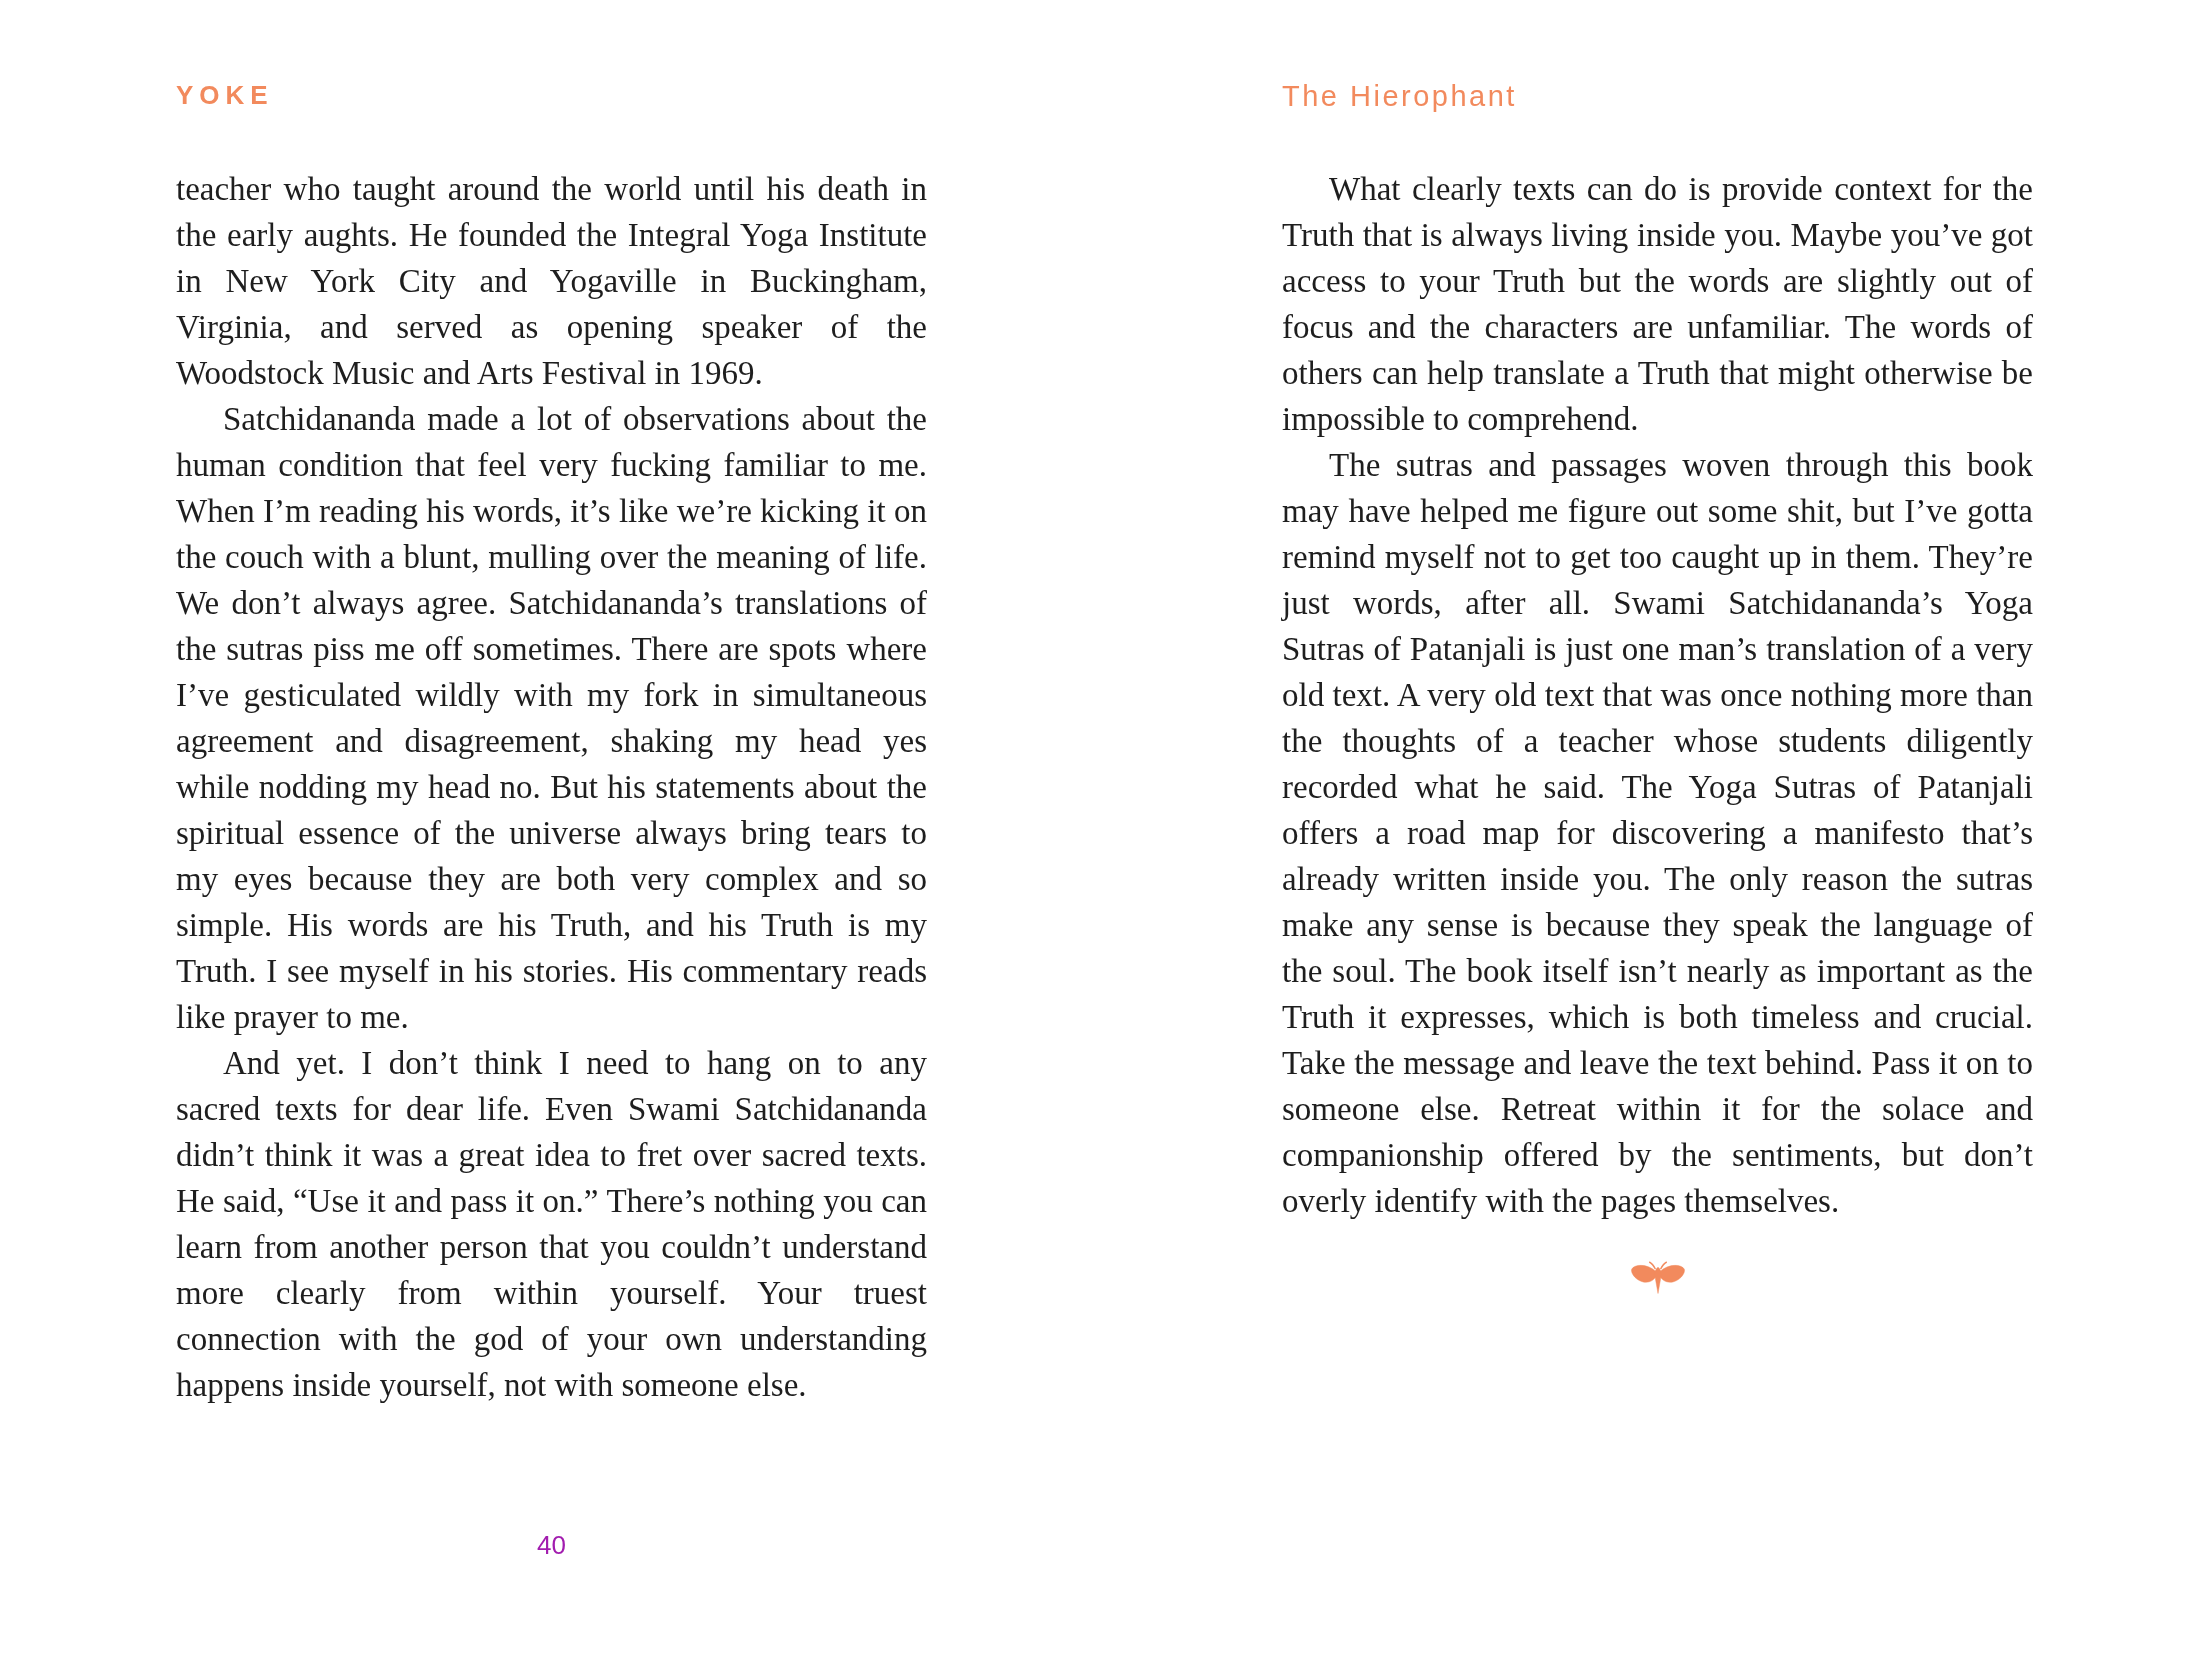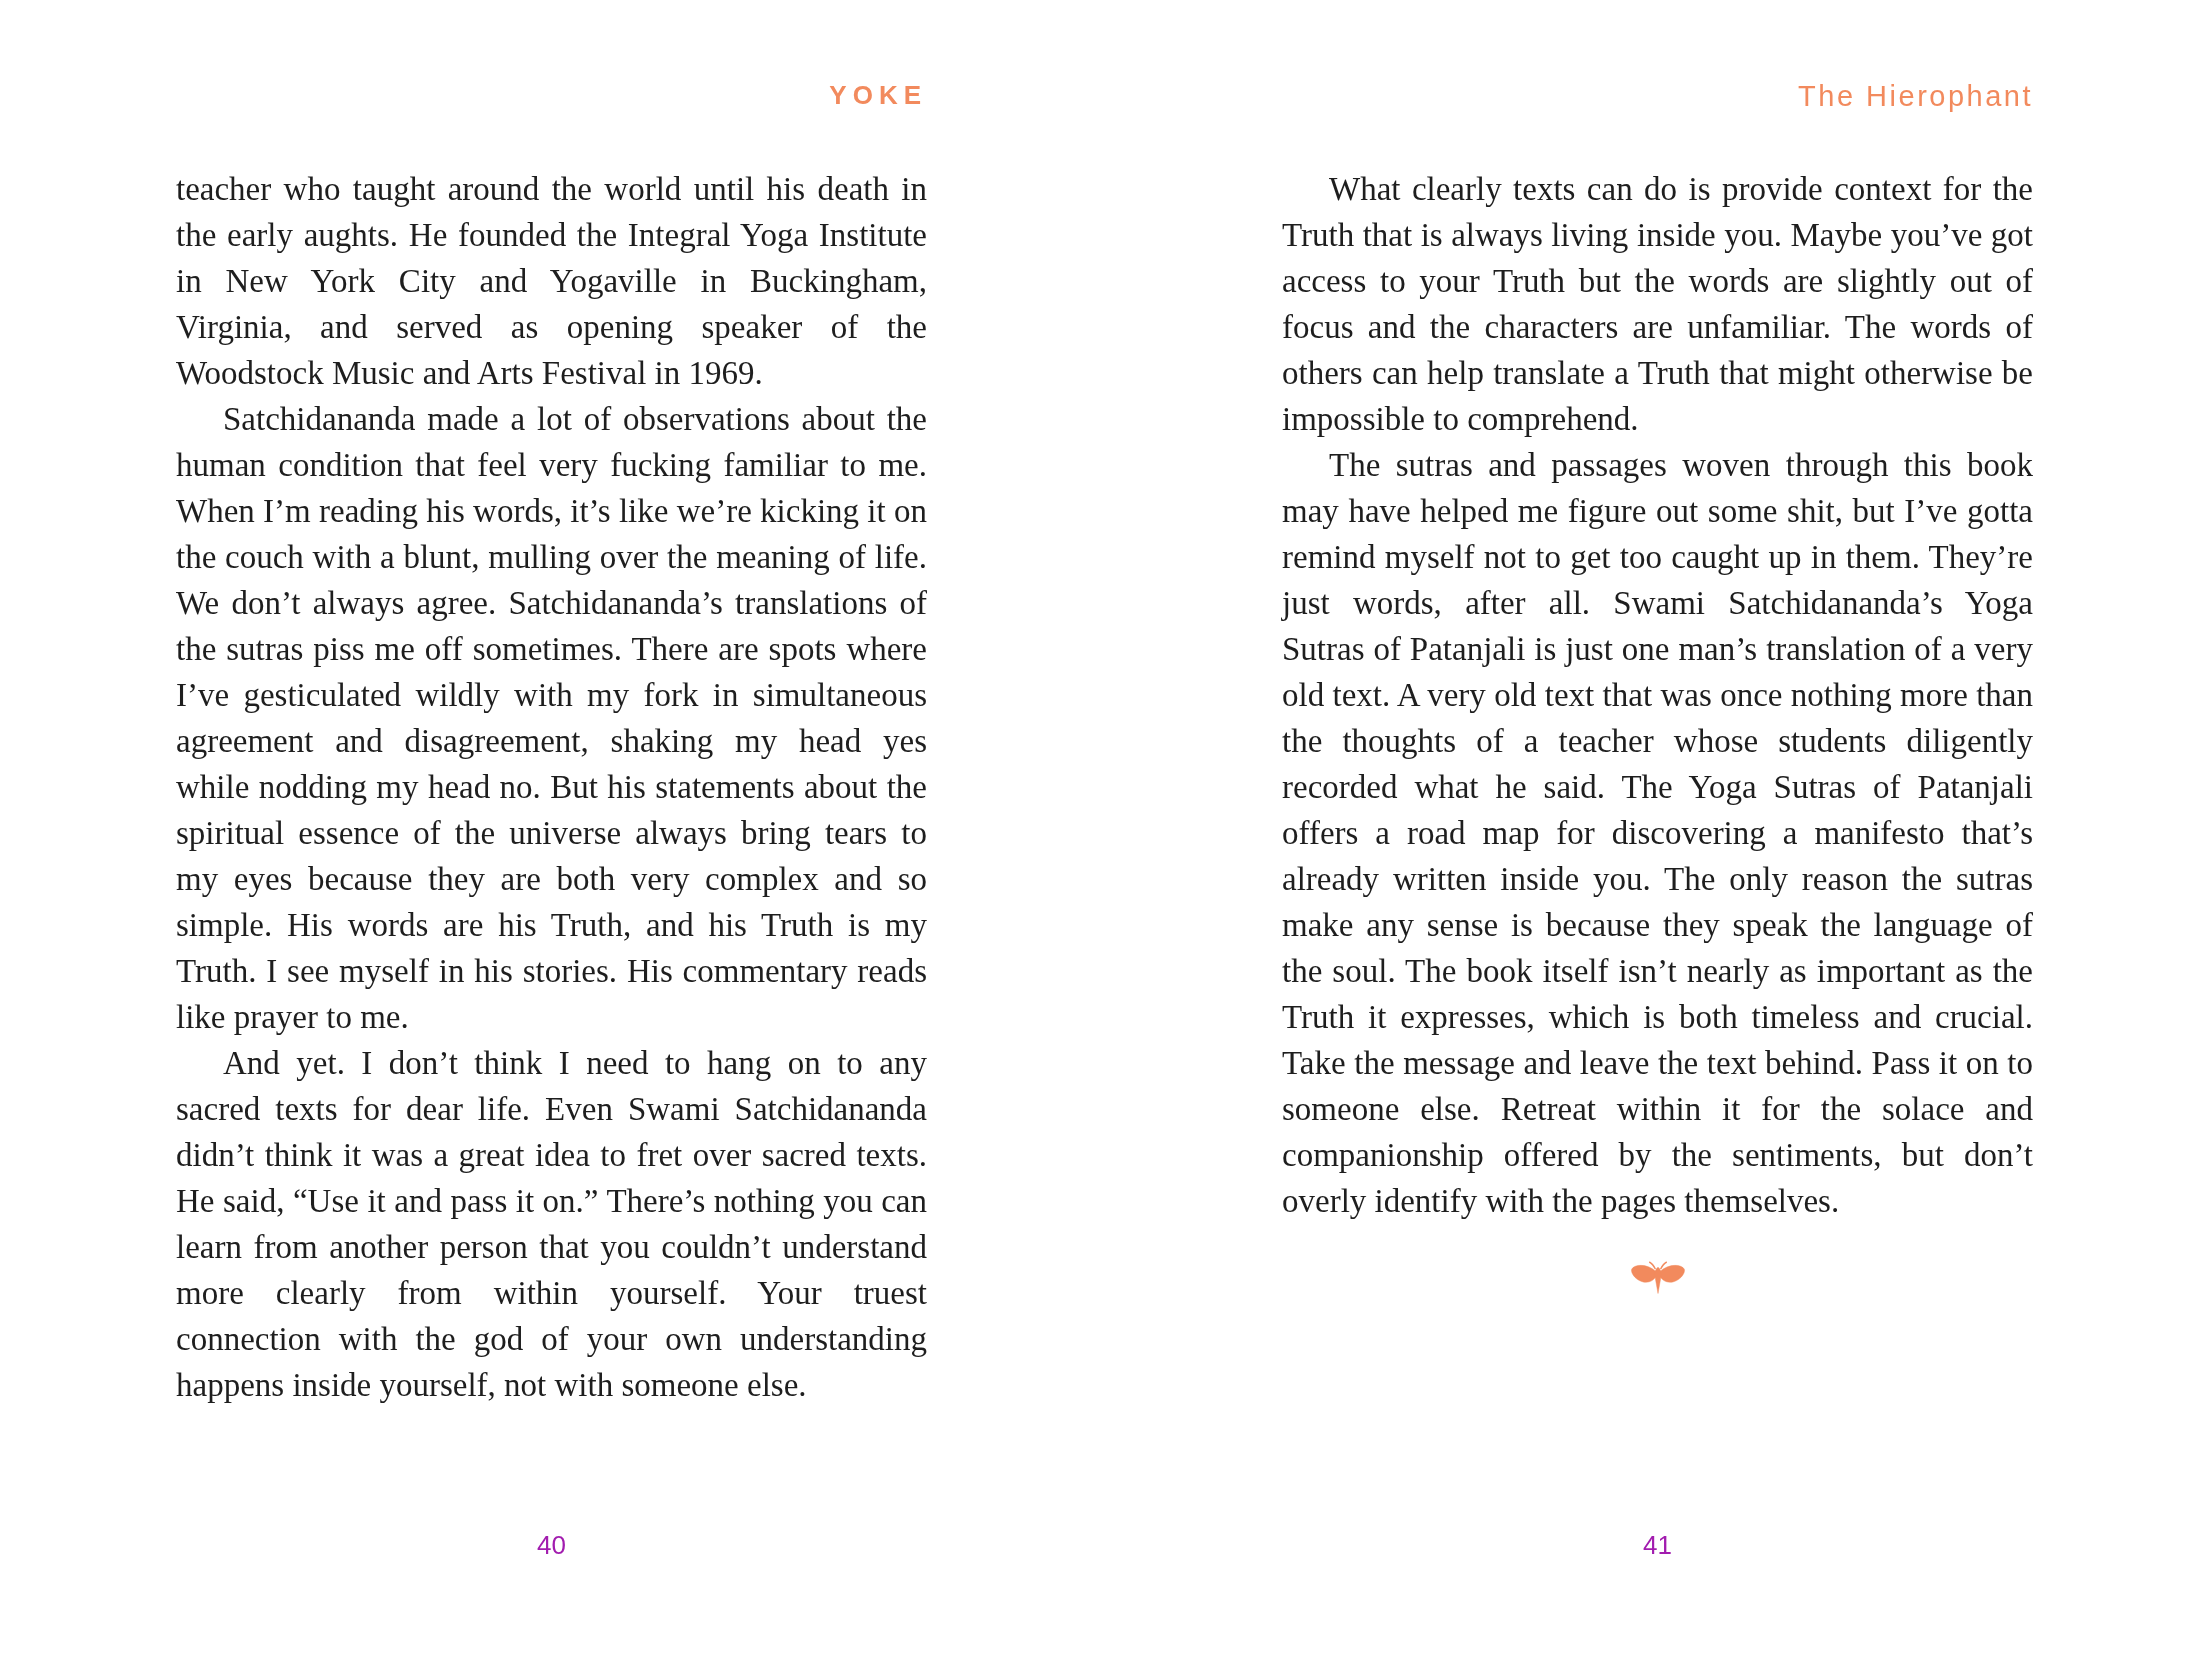--- a/index.html
+++ b/index.html
@@ -21,21 +21,21 @@
     height: 100%;
   }
   .page-left  { left: 176px;  width: 751px; }
   .page-right { left: 1282px; width: 751px; }
 
   .running-head {
     position: absolute;
     top: 80px;
     left: 0;
     width: 100%;
-    text-align: right;
+    text-align: left;
     font-family: "Liberation Sans", sans-serif;
     color: #F28A5D;
   }
   .running-head.verso {
     font-weight: bold;
     font-size: 26px;
     letter-spacing: 6px;
   }
   .running-head.recto {
     font-weight: normal;
@@ -104,17 +104,16 @@
             <g fill="#F28A5D" stroke="#F28A5D">
               <path d="M29 10 Q26 4 22 2" fill="none" stroke-width="1.6"></path>
               <path d="M35 10 Q38 4 42 2" fill="none" stroke-width="1.6"></path>
               <path d="M30 13 C20 4 6 4 2 10 C0 15 8 24 16 25 C23 26 28 22 30 18 Z" stroke-width="0.5"></path>
               <path d="M34 13 C44 4 58 4 62 10 C64 15 56 24 48 25 C41 26 36 22 34 18 Z" stroke-width="0.5"></path>
               <path d="M32 8 C35 10 36.5 14 35 21 L32 38 L29 21 C27.5 14 29 10 32 8 Z" stroke-width="0.5"></path>
             </g>
           </svg></div>
       </div>
 
-    <div class="page-number">41</div>
   </div>
 
 </div>
 
 
 </body></html>

